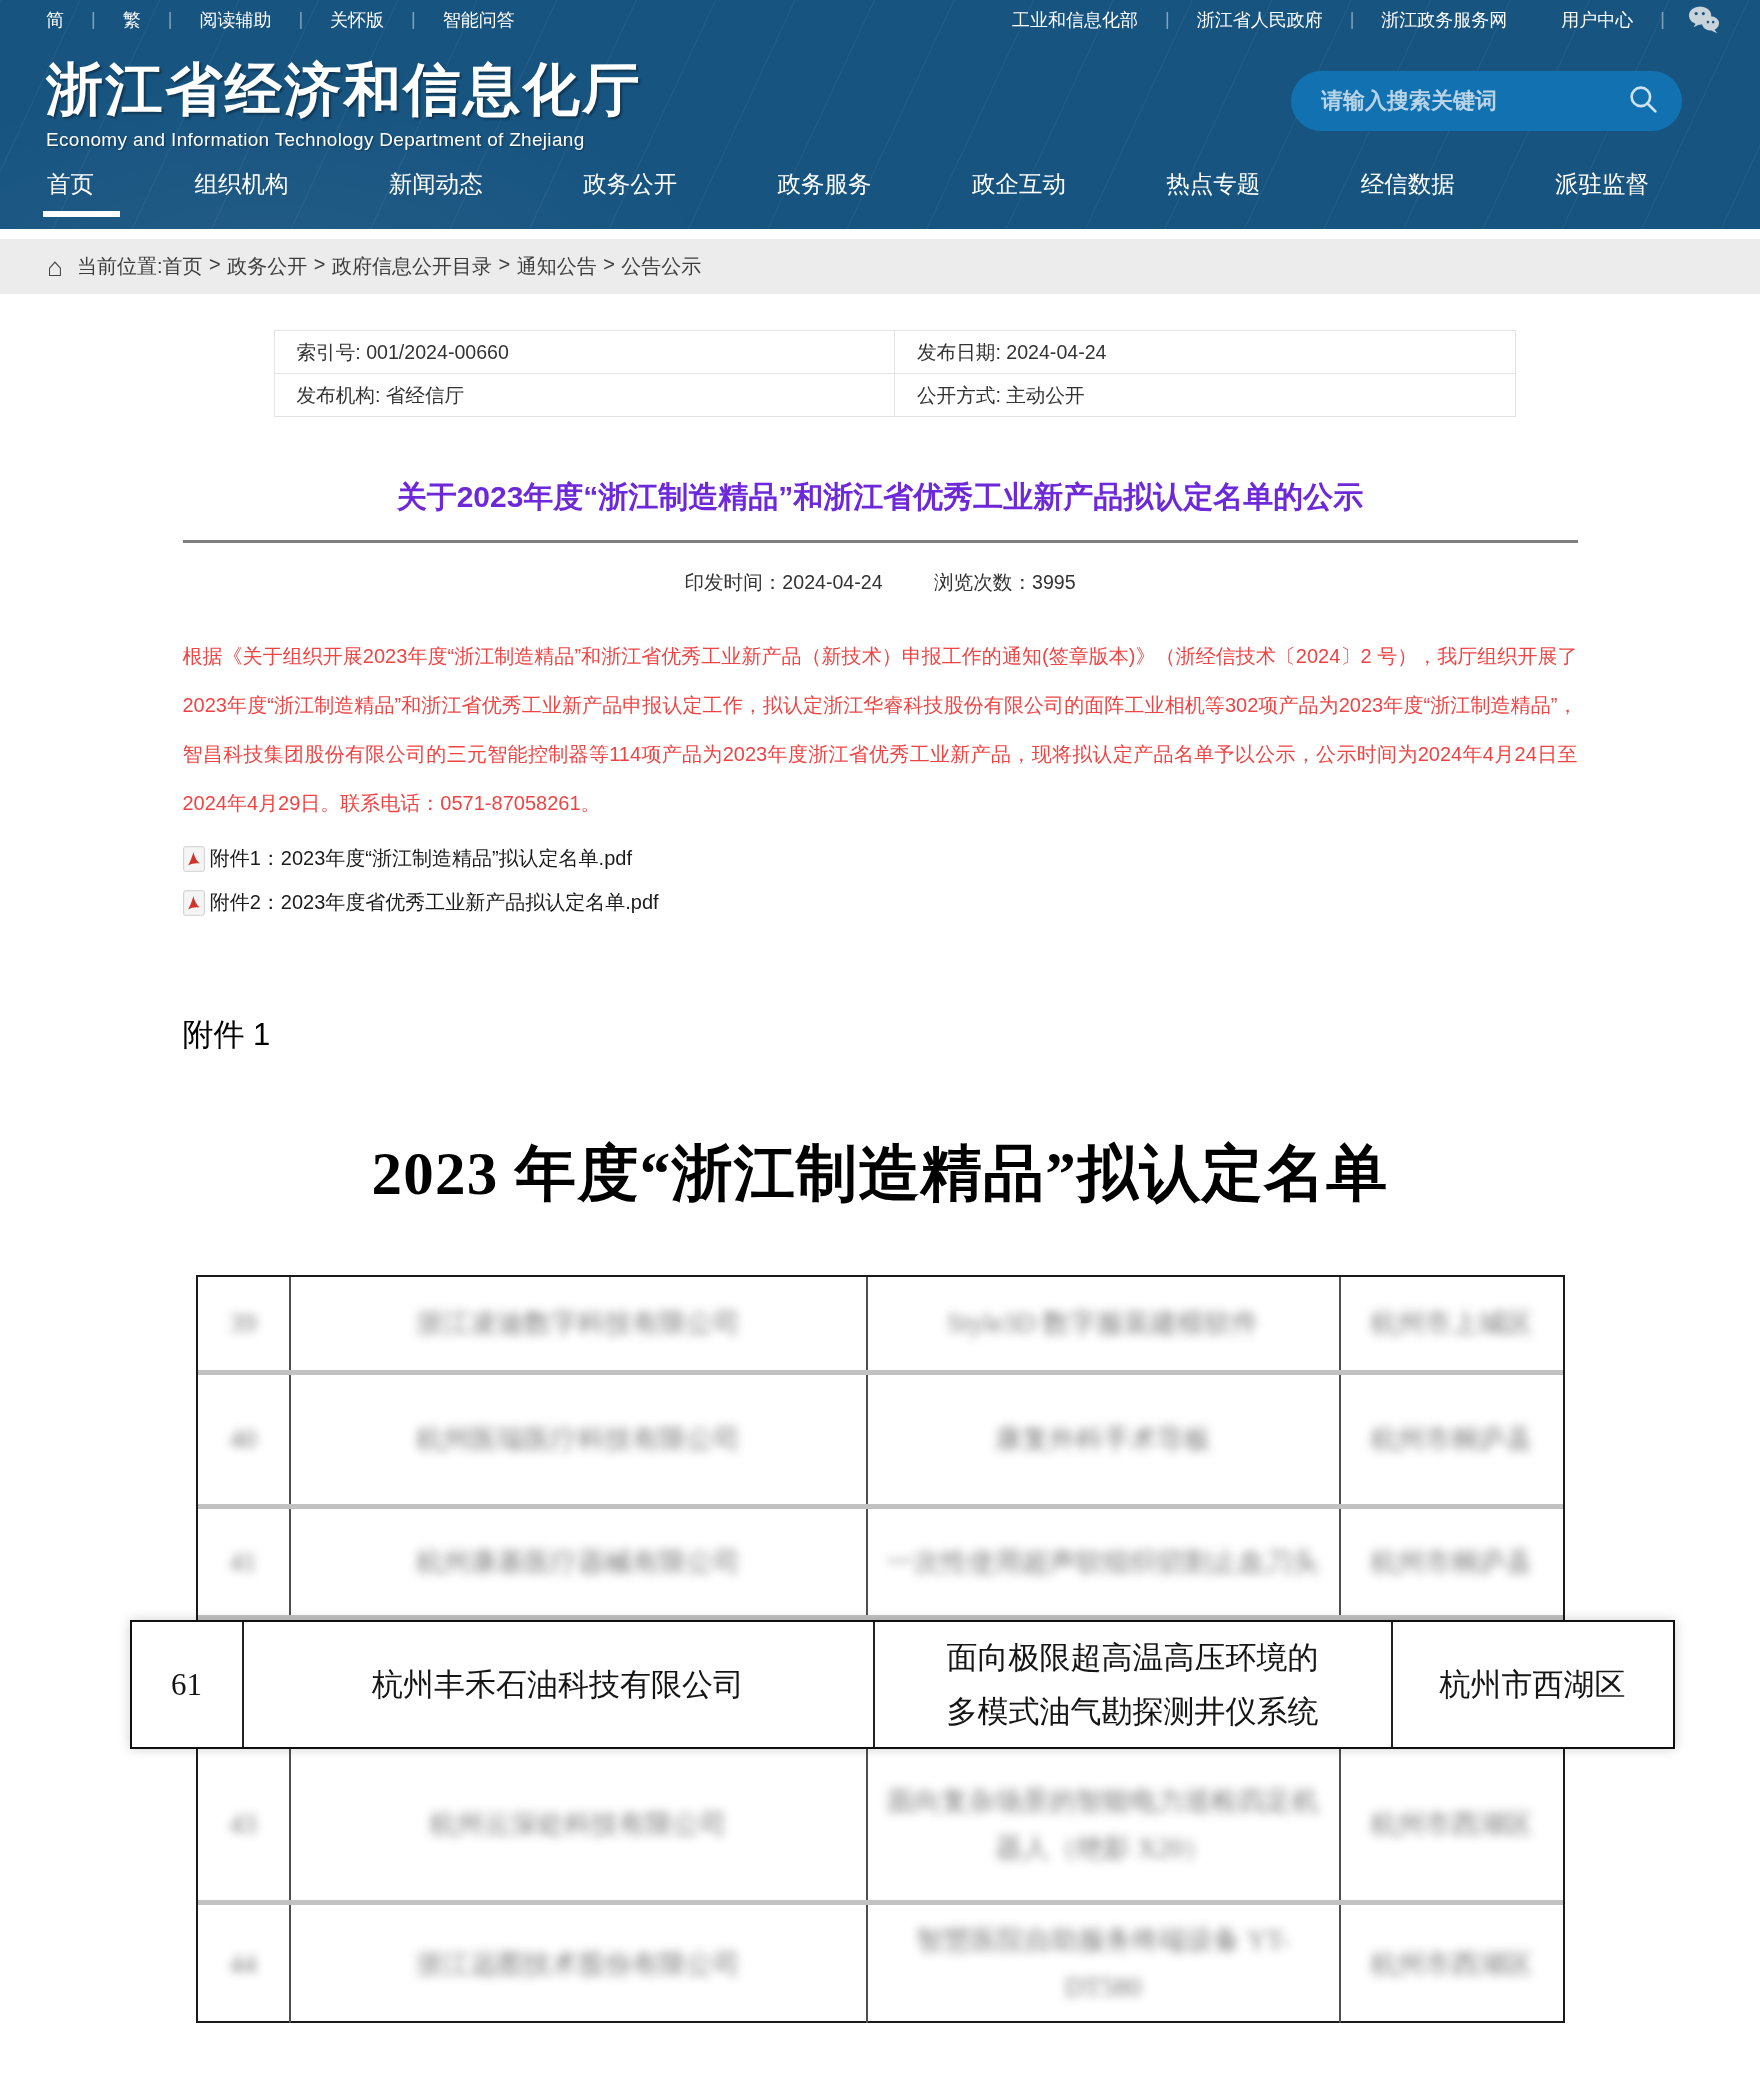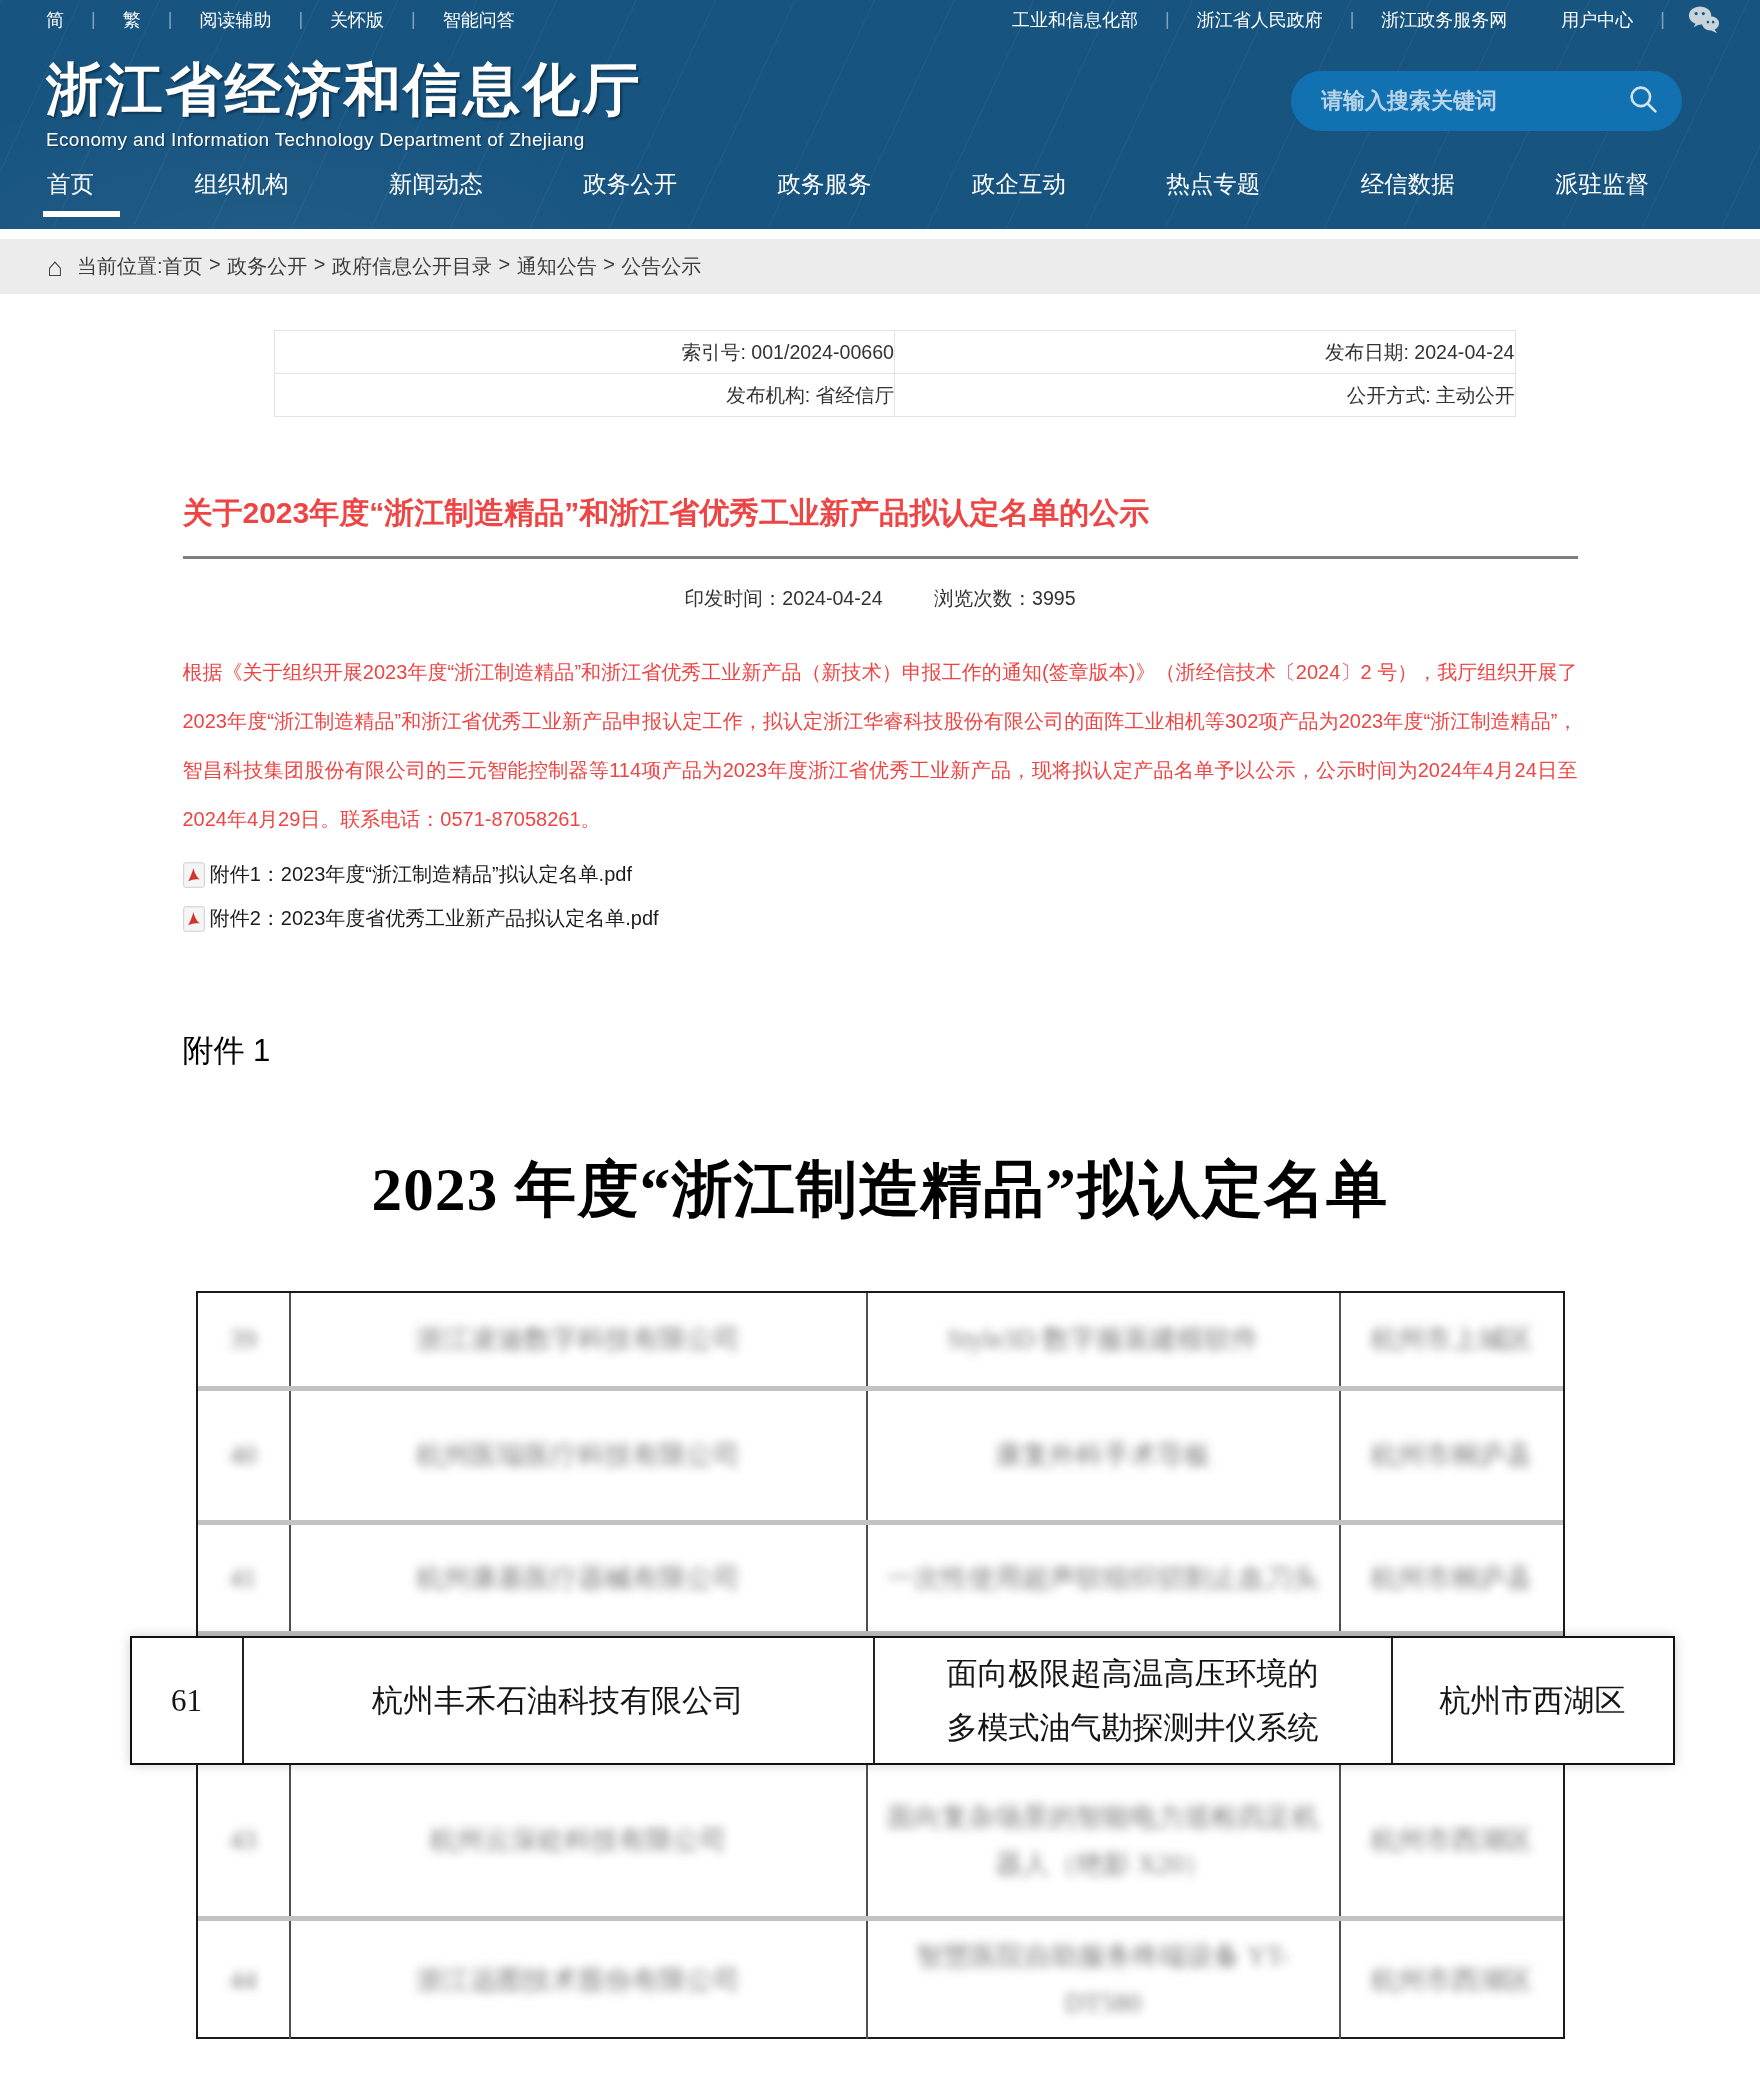--- a/index.html
+++ b/index.html
@@ -54,24 +54,24 @@
   .breadcrumb { font-size:20px; color:#3c3c3c; display:flex; flex-wrap:nowrap; }
   .breadcrumb a { color:#3c3c3c; text-decoration:none; cursor:pointer; }
   .bc-sep { margin:0 6.5px; color:#3c3c3c; }
 
   
   .content { width:1395px; margin:0 auto; }
 
   .doc-table { width:1242px; margin:36px 0 0 91px; border:0.7px solid #e3e3e3; border-collapse:collapse; }
   .doc-table td {
     width:50%; height:43px; border:0.7px solid #e3e3e3; font-size:19.6px; color:#333;
-    padding-left:22px; vertical-align:middle;text-align:right;
-  }
-
-  .article-title { margin-top:76px; text-align:left; font-size:30px; font-weight:bold; color:#ef4444; }
+    padding-left:22px; vertical-align:middle;
+  }
+
+  .article-title { margin-top:60px; text-align:center; font-size:30px; font-weight:bold; color:#6d28d9; }
   .title-rule { margin-top:22px; border:none; border-top:3.3px solid #7f7f7f; }
   .article-meta { margin-top:26px; text-align:center; font-size:19.6px; color:#333; }
   .article-meta .m-gap { display:inline-block; width:46px; }
 
   .article-body { margin-top:36px; font-size:20px; color:#ef4444; line-height:2.45; text-align:justify; }
 
   .attachments { margin-top:17px; }
   .attachment { display:flex; align-items:center; font-size:20px; color:#1b1b1b; margin-top:17px; text-decoration:none; cursor:pointer; }
   .pdf-ico { width:22px; height:26px; margin-right:5.2px; flex:0 0 auto; }
 

